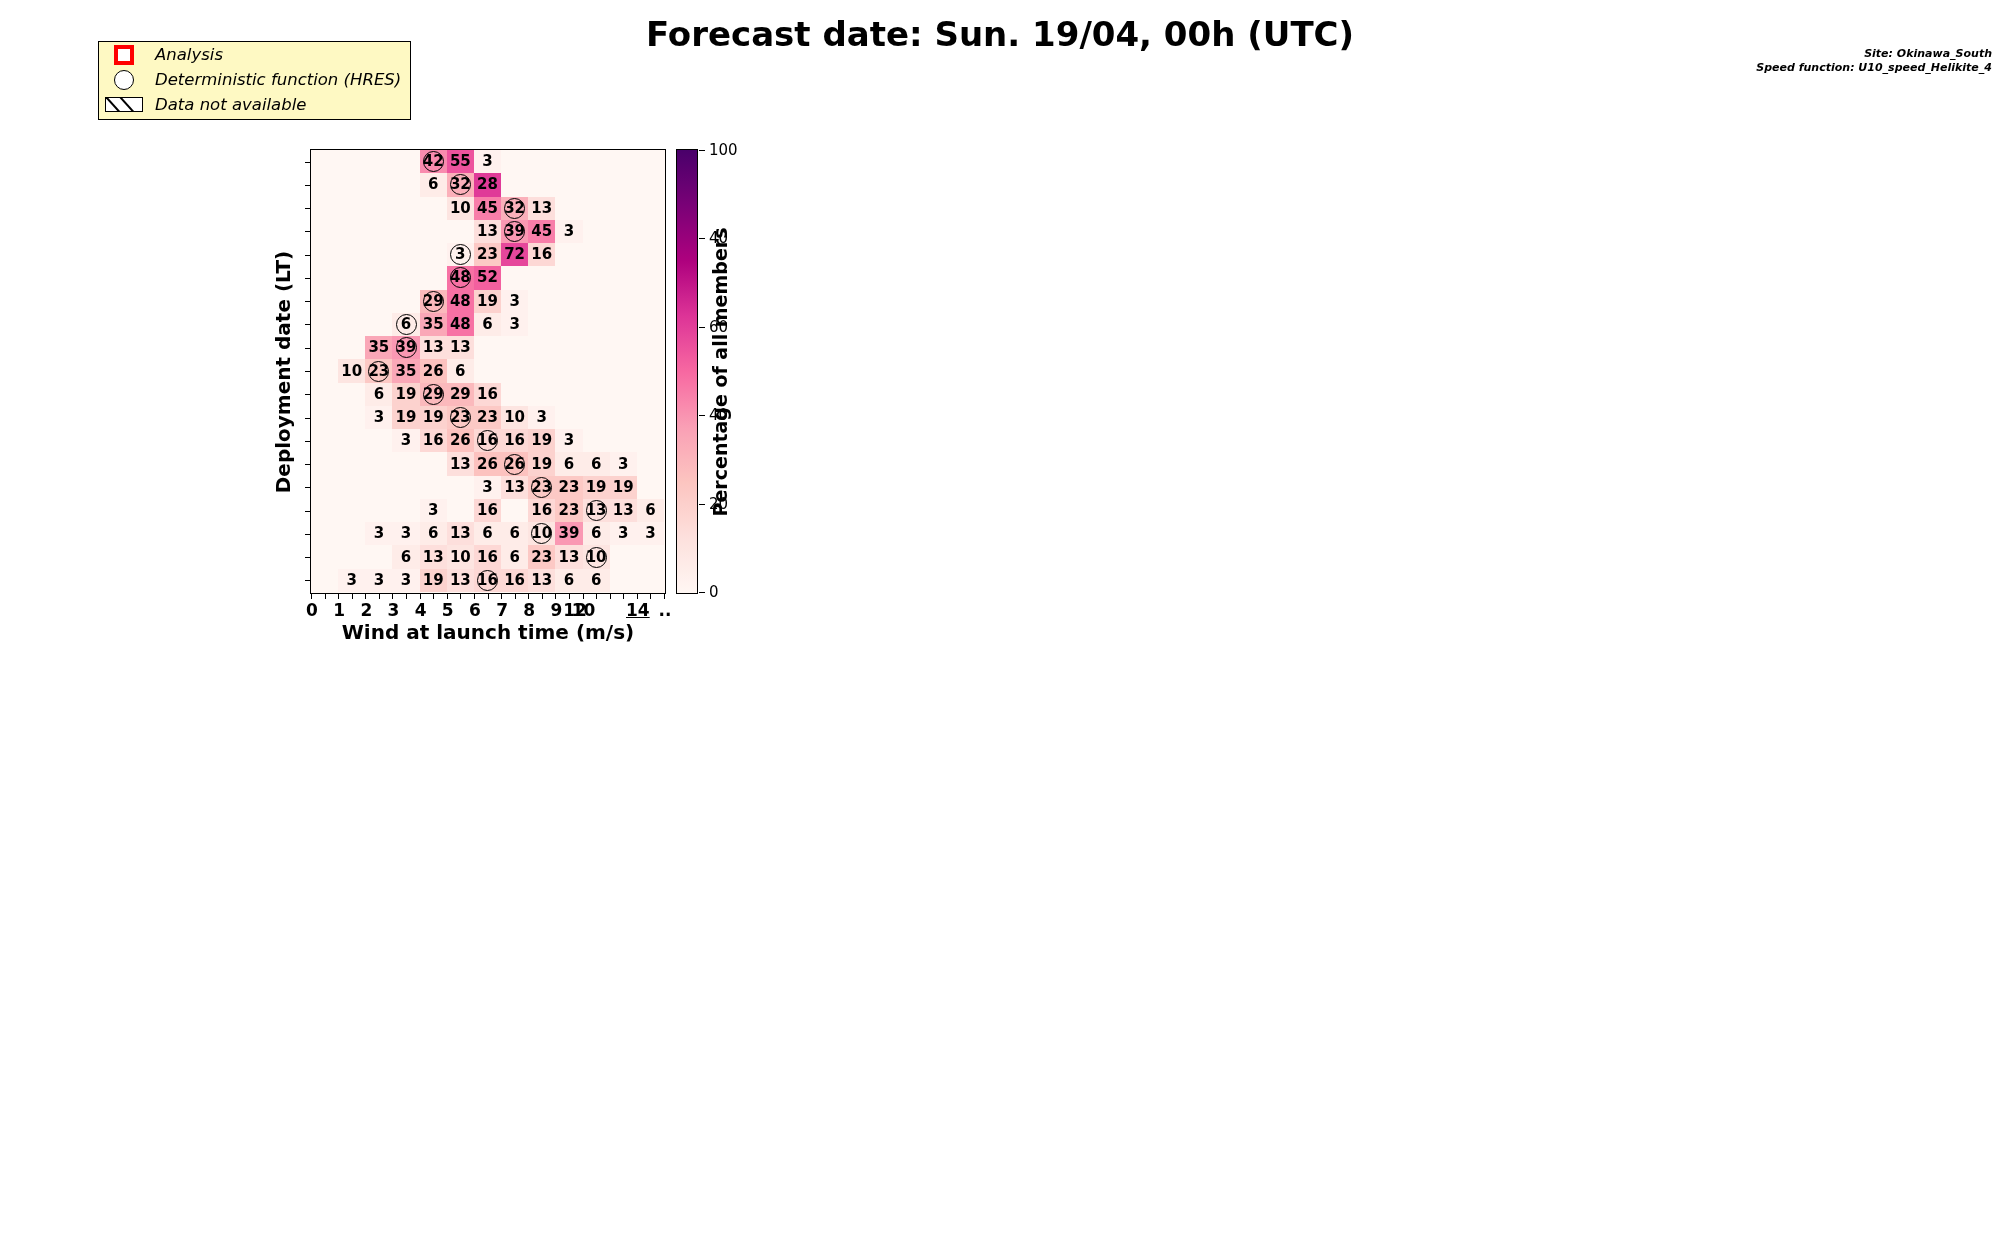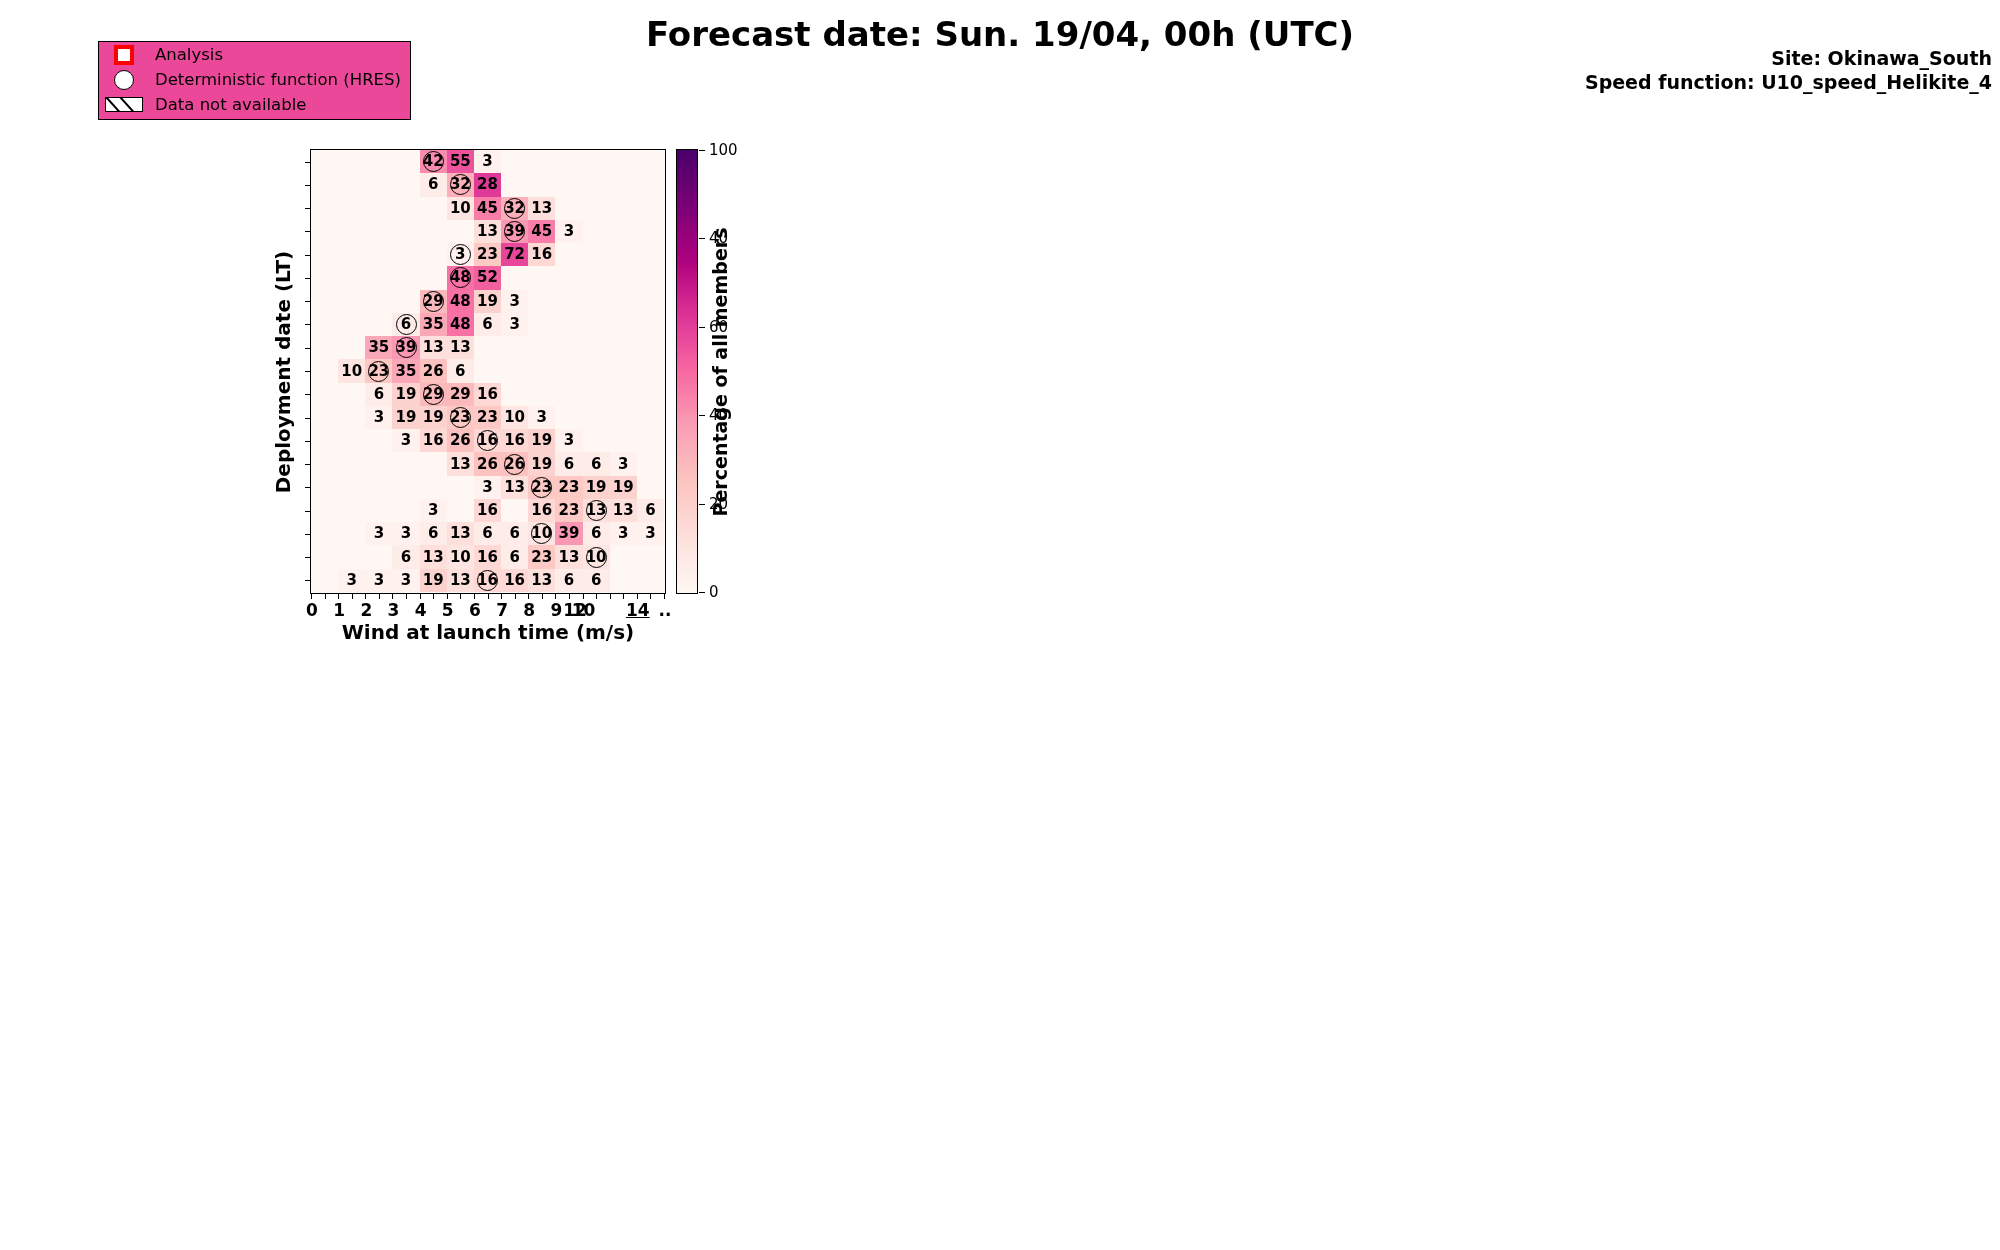--- a/index.html
+++ b/index.html
@@ -2,36 +2,36 @@
 <html><head>
 <meta charset="utf-8">
 <style>
   html,body{margin:0;padding:0;}
   body{width:2000px;height:1250px;background:#ffffff;
        font-family:"DejaVu Sans","Liberation Sans",sans-serif;
        position:relative;overflow:hidden;}
 
   
   #legend{position:absolute;left:98px;top:41px;width:313px;height:79px;
-          border:1.6px solid #000;background:#ec4899;box-sizing:border-box;}
+          border:1.6px solid #000;background:#fef9c3;box-sizing:border-box;font-style:italic;}
   .legend-row{display:flex;align-items:center;height:25px;padding-left:6px;}
   .legend-label{font-size:16.5px;color:#000;margin-left:12px;white-space:nowrap;}
   .lg-icon{width:38px;height:21px;display:flex;align-items:center;justify-content:center;}
   .sq-analysis{width:20px;height:20px;border:4px solid #ff0000;background:#fff;box-sizing:border-box;}
   .circ-hres{width:20px;height:20px;border:1.8px solid #000;border-radius:50%;background:#fff;box-sizing:border-box;}
   .hatch-na{width:38px;height:15px;border:1.4px solid #000;background:#fff;box-sizing:border-box;position:relative;overflow:hidden;}
   .hatch-na::before,.hatch-na::after{content:"";position:absolute;top:-6px;width:1.6px;height:30px;background:#000;transform:rotate(-42deg);}
   .hatch-na::before{left:8px;}
   .hatch-na::after{left:22px;}
 
   
   #main-title{position:absolute;left:0;top:14px;width:2000px;text-align:center;
               font-size:34px;font-weight:bold;color:#000;letter-spacing:0px;}
   #site-block{position:absolute;right:8px;top:47px;text-align:right;
-              font-size:19px;font-weight:bold;color:#000;line-height:1.24;}
+              font-size:11px;font-weight:bold;color:#000;line-height:1.24;font-style:italic;}
 
   
   #plot-wrap{position:absolute;left:0;top:0;}
   #axes{position:absolute;left:310px;top:149px;width:356px;height:445px;
         border:1.5px solid #000;background:#fdf0ee;box-sizing:border-box;}
   #heat-layer{position:absolute;left:0;top:0;right:0;bottom:0;}
   .cell{position:absolute;box-sizing:border-box;}
   .cellval{position:absolute;font-size:15px;font-weight:bold;color:#000;
            text-align:center;line-height:1;white-space:nowrap;}
   .marker-circle{position:absolute;border:1.8px solid #000;border-radius:50%;

